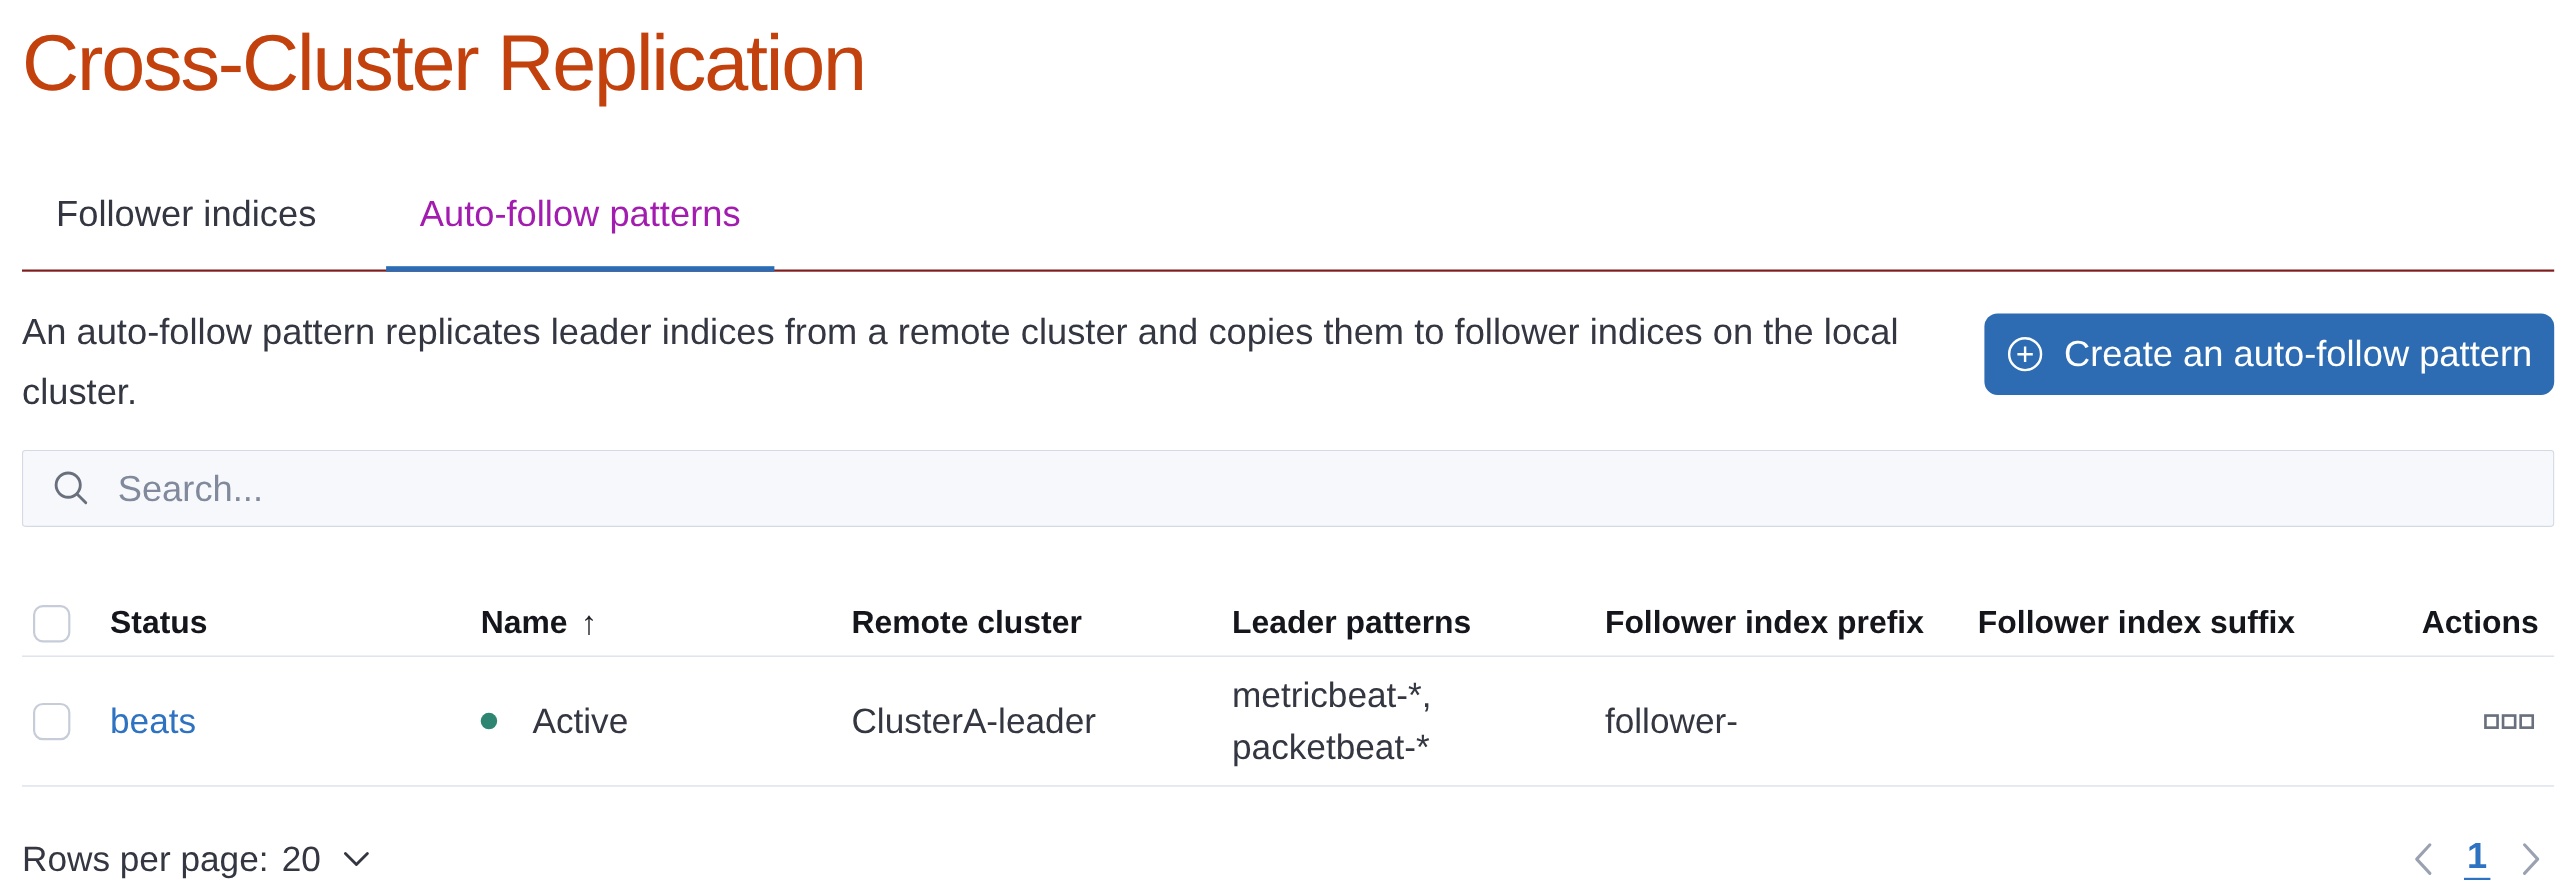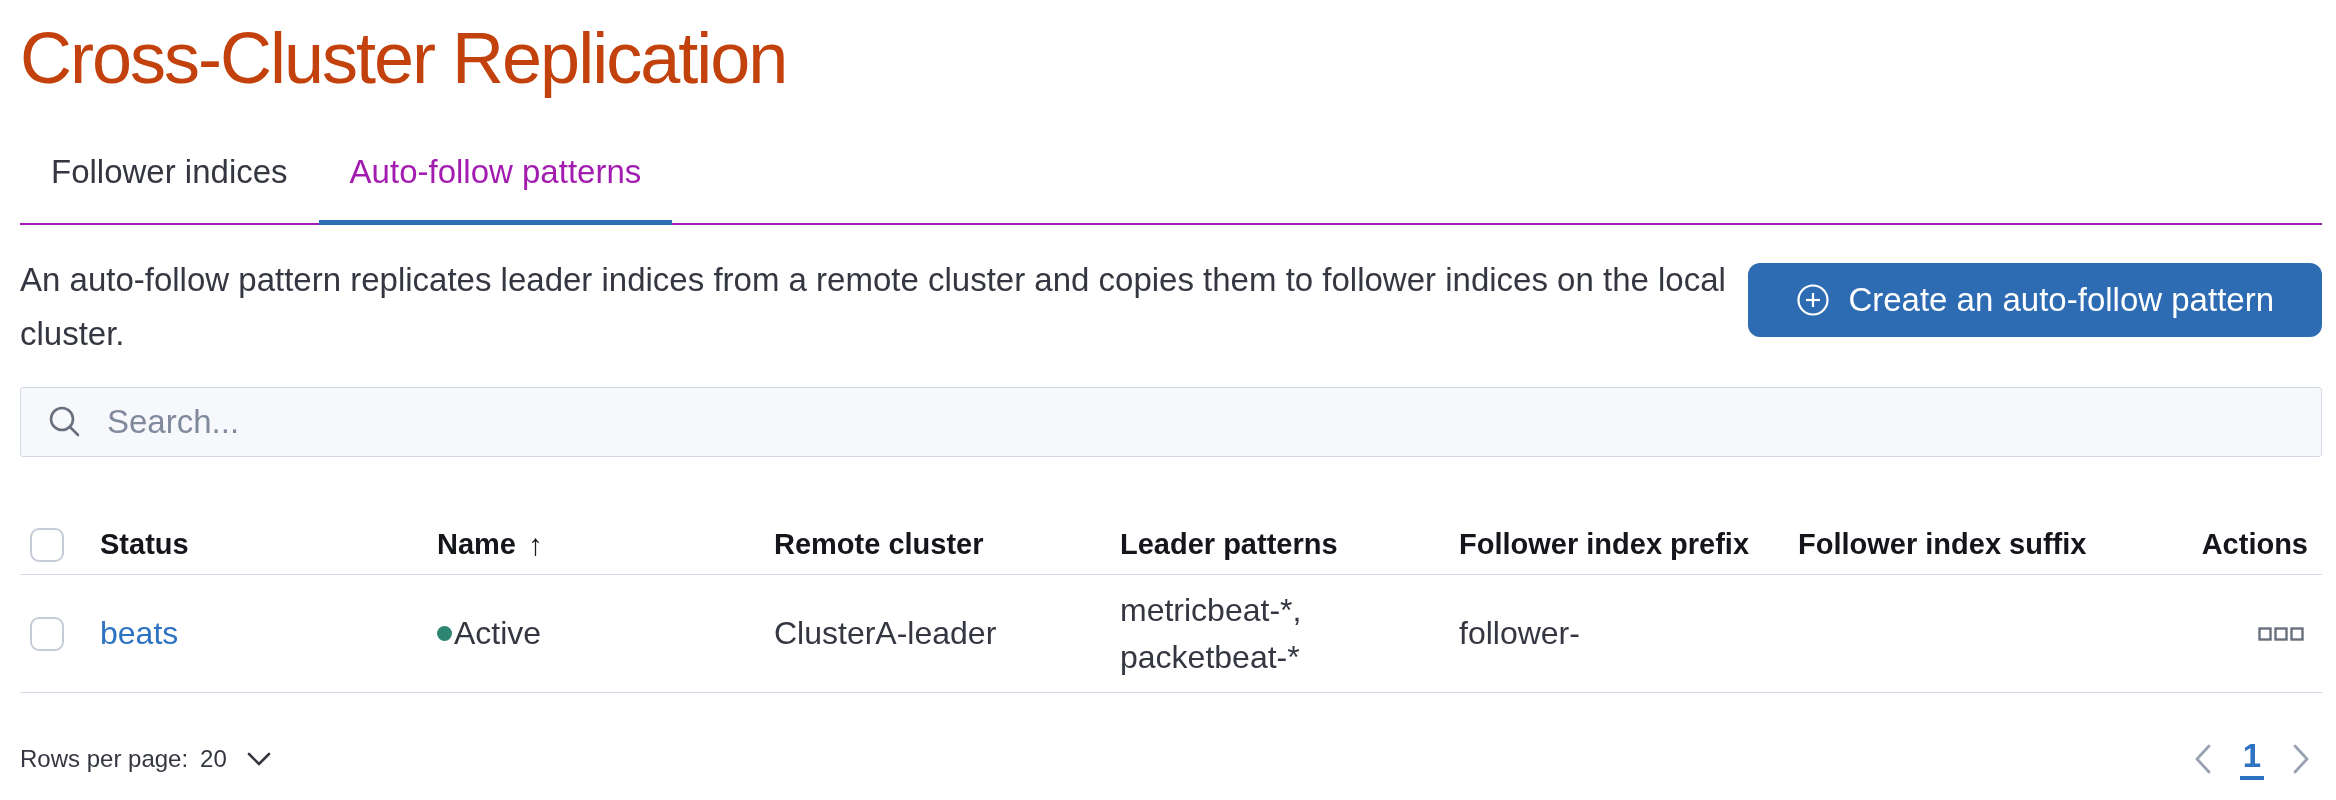--- a/index.html
+++ b/index.html
@@ -19,22 +19,23 @@
     font-size: 72px;
     font-weight: 400;
     letter-spacing: -2px;
     line-height: 88px;
     color: #c2410c;
   }
 
   
   .tabs {
     display: flex;
-    margin-top: 50px;
-    border-bottom: 2px solid #a21caf;
+    margin-top: 72px;
+    border-bottom: 2px solid #7f1d1d;
+    gap: 32px;
   }
   .tab {
     position: relative;
     padding: 0 31px 31px 31px;
     font-size: 33px;
     line-height: 40px;
     font-weight: 500;
     color: #343741;
     cursor: pointer;
     background: none; border: none;
@@ -61,21 +62,21 @@
     line-height: 54px;
     color: #343741;
   }
   .create-button {
     margin-left: auto;
     margin-top: 10px;
     height: 74px;
     display: flex;
     align-items: center;
     gap: 18px;
-    padding: 0 48px;
+    padding: 0 20px;
     background: #2d6cb2;
     color: #ffffff;
     font-size: 33px;
     font-family: inherit;
     border: none;
     border-radius: 12px;
     cursor: pointer;
     white-space: nowrap;
   }
   .create-button svg { flex: 0 0 auto; }
@@ -134,21 +135,21 @@
     cursor: pointer;
     display: block;
   }
   .sort-arrow { font-size: 30px; font-weight: 400; color: #1b1d23; }
   .name-link {
     color: #2e72c2;
     text-decoration: none;
     cursor: pointer;
     font-size: 32px;
   }
-  .status-cell { display: flex; align-items: center; gap: 2px; }
+  .status-cell { display: flex; align-items: center; gap: 32px; }
   .status-dot {
     width: 15px; height: 15px;
     border-radius: 50%;
     background: #2e8672;
     display: inline-block;
   }
   .leader-patterns div { line-height: 47px; }
   .cell-actions, .th-actions { justify-self: end; padding-right: 14px; }
   .actions-button {
     background: none; border: none; padding: 4px; cursor: pointer;
@@ -161,21 +162,21 @@
     display: flex;
     align-items: center;
     height: 48px;
   }
   .rows-per-page {
     display: flex;
     align-items: center;
     gap: 12px;
     background: none; border: none; padding: 0;
     font-family: inherit;
-    font-size: 24px;
+    font-size: 32px;
     color: #343741;
     cursor: pointer;
   }
   .rows-per-page svg { margin-left: 8px; }
   .pagination {
     margin-left: auto;
     display: flex;
     align-items: center;
     gap: 24px;
     padding-right: 8px;

